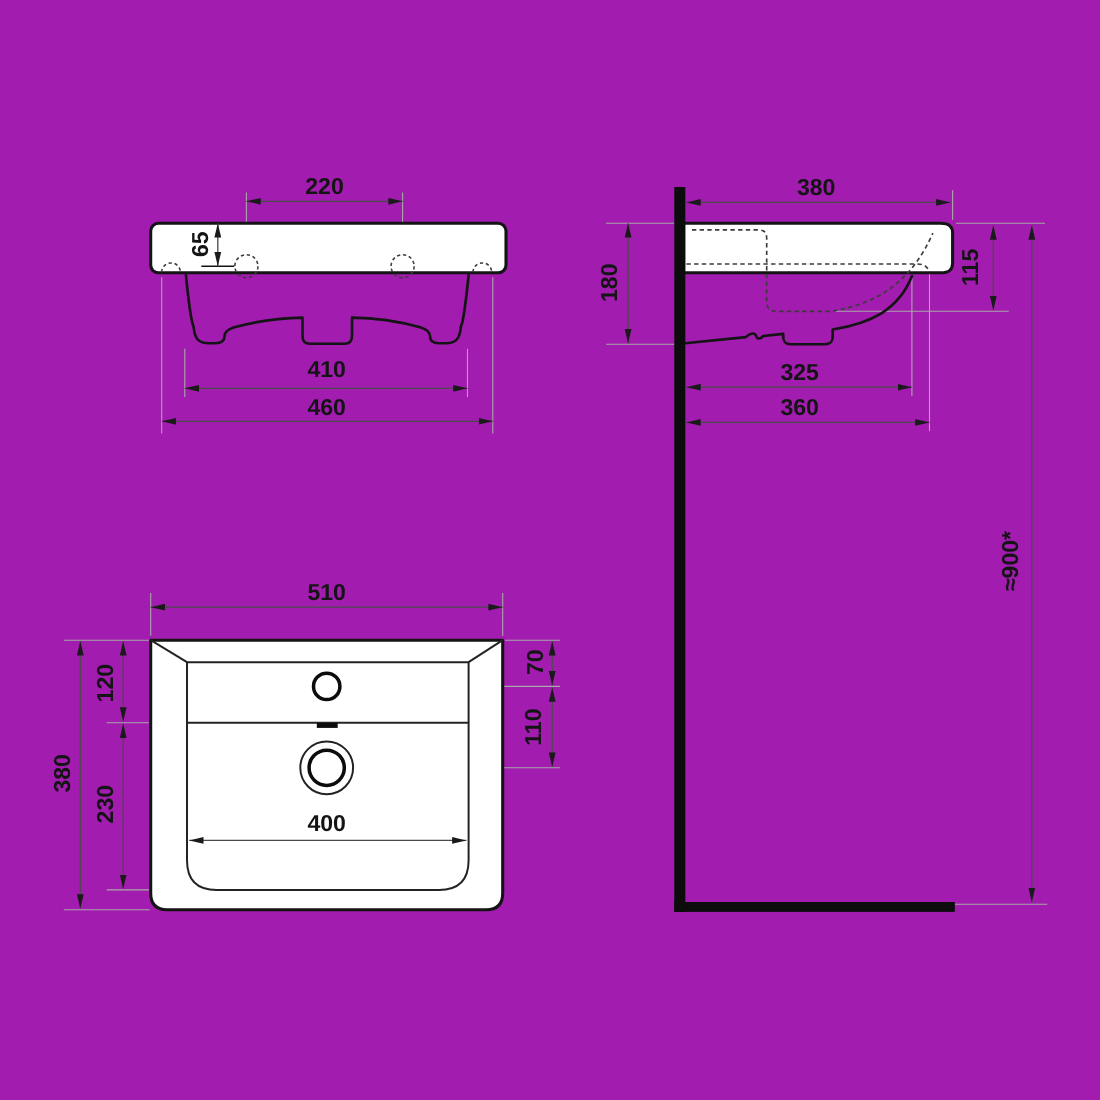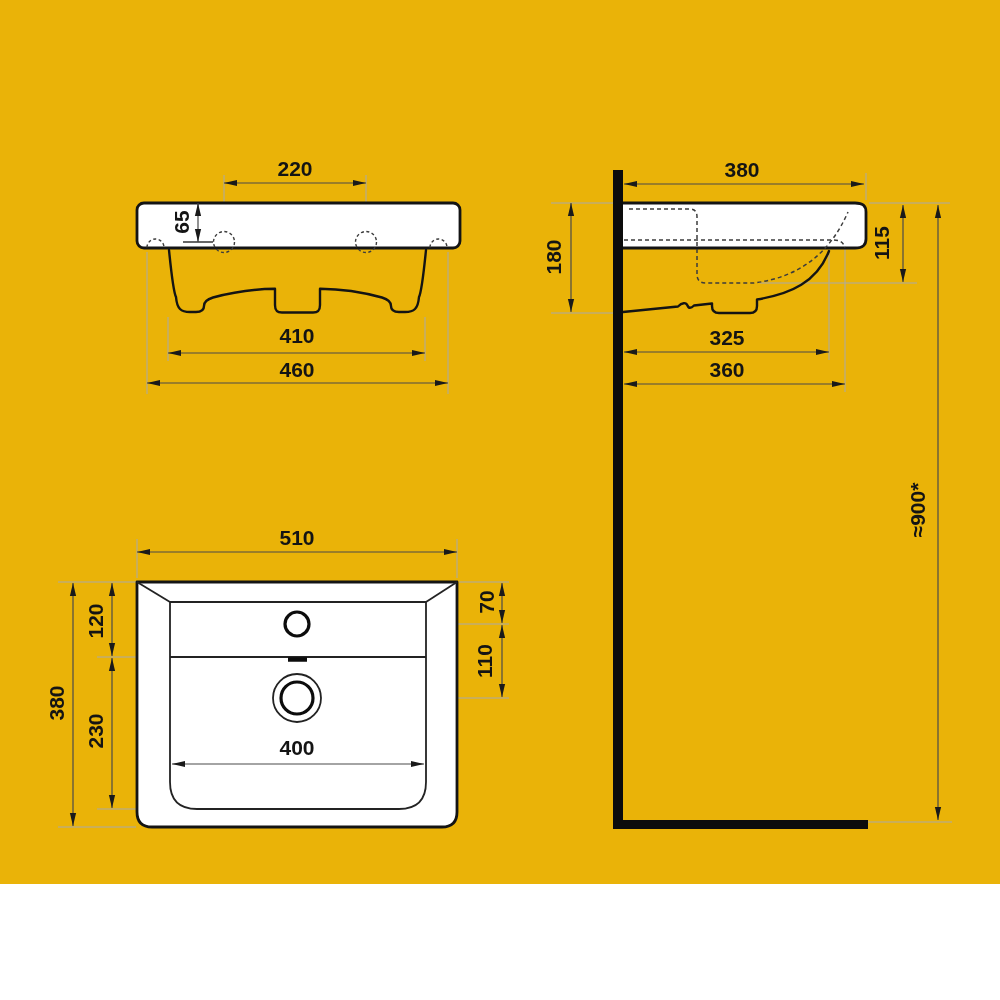--- a/index.html
+++ b/index.html
@@ -1,16 +1,16 @@
 <!DOCTYPE html>
 <html><head>
 <meta charset="utf-8">
 <style>
   html,body{margin:0;padding:0;background:#fff;}
-  .canvas{position:relative;width:1000px;height:884px;background:#eab308;overflow:hidden;}
+  .canvas{position:relative;width:1000px;height:1000px;background:#a21caf;overflow:hidden;}
   svg{display:block;}
   .outline{stroke:#141414;stroke-width:2.8;fill:#ffffff;stroke-linejoin:round;stroke-linecap:round;}
   .outline2{stroke:#141414;stroke-width:2.4;fill:none;stroke-linejoin:round;stroke-linecap:round;}
   .inner{stroke:#232323;stroke-width:1.8;fill:none;stroke-linejoin:round;}
   .thick{stroke:#0c0c0c;stroke-width:3.2;fill:none;}
   .dash{stroke:#3c3c3c;stroke-width:1.5;fill:none;stroke-dasharray:4 3;stroke-linejoin:round;}
   .dashf{stroke:#3c3c3c;stroke-width:1.4;fill:none;stroke-dasharray:3 2.5;}
   .ext{stroke:#a9a9a9;stroke-width:1;fill:none;}
   .dim{stroke:#4a4a4a;stroke-width:1.2;fill:none;marker-start:url(#arw);marker-end:url(#arw);}
   .ref{stroke:#141414;stroke-width:1.3;fill:none;}

